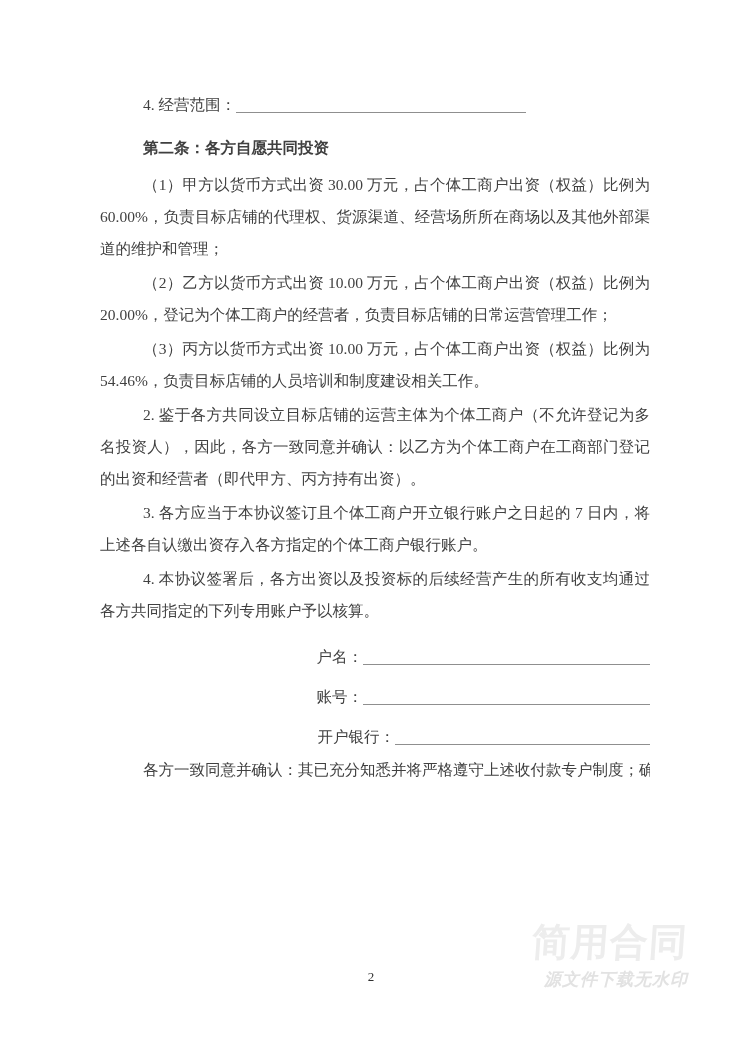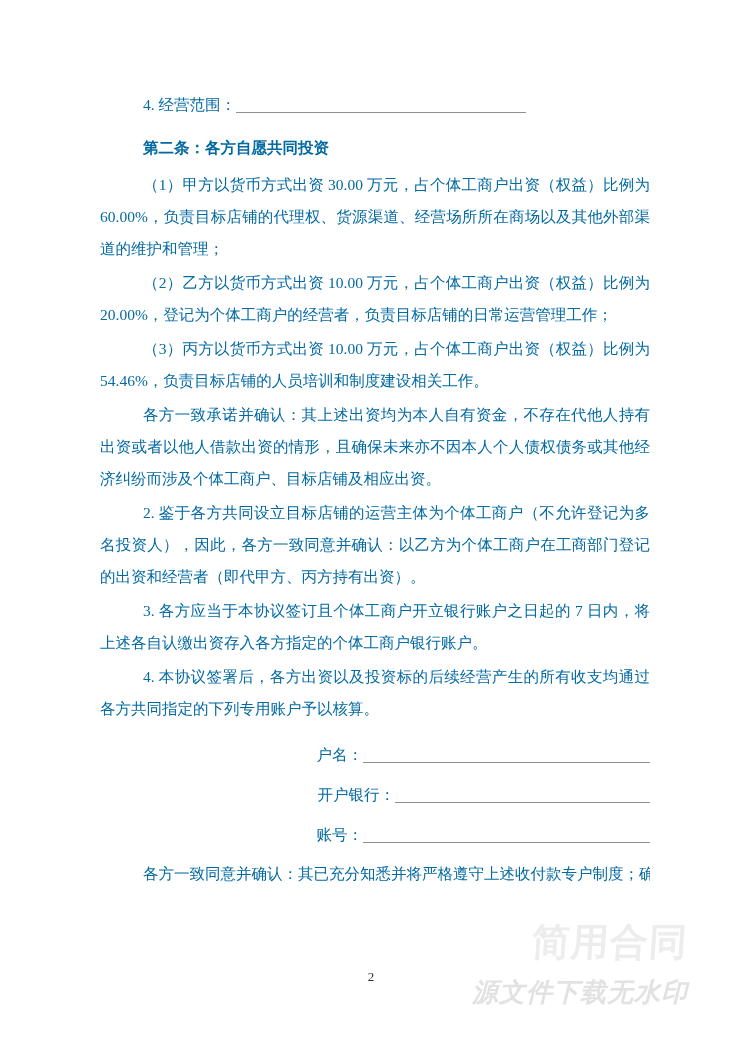--- a/index.html
+++ b/index.html
@@ -18,40 +18,39 @@
     top: 923px;
     font-size: 38px;
     line-height: 38px;
     font-weight: 900;
     letter-spacing: 1px;
     color: #ededed;
     transform: skewX(-4deg);
   }
   .wm-sub {
     top: 969px;
-    font-size: 26px;
+    font-size: 17px;
     line-height: 22px;
     font-weight: 700;
     font-style: italic;
     letter-spacing: 1px;
     color: #e2e2e2;
-    margin-top: 13px;
   }
 
   
   .doc {
     position: absolute;
     left: 100px;
     top: 0;
     width: 550px;
     padding-top: 87px;
     z-index: 1;
     font-size: 15.5px;
     line-height: 32px;
-    color: #0369a1;
+    color: #404040;
     text-align: justify;
   }
   .doc p { margin: 2px 0; text-indent: 43px; }
   .doc p.heading { font-weight: bold; margin: 11px 0 5px 0; }
   .doc p.field { margin: 8px 0; text-align: right; }
   .doc p.field-first { margin-top: 14px; }
   .doc p.field-last { margin-bottom: 0; }
   .doc p.cut { white-space: nowrap; overflow: hidden; text-align: left; font-family: Liberation Mono, monospace; }
 
   .blank {
@@ -80,23 +79,22 @@
 <div class="watermark wm-main">简用合同</div>
 
 <div class="watermark wm-sub">源文件下载无水印</div>
 
 <main class="doc">
     <p class="body"><span>4. 经营范围：</span><span class="blank" style="width: 290px;"></span></p>
     <p class="heading"><span>第二条：各方自愿共同投资</span></p>
     <p class="body"><span>（1）甲方以货币方式出资 30.00 万元，占个体工商户出资（权益）比例为 60.00%，负责目标店铺的代理权、货源渠道、经营场所所在商场以及其他外部渠道的维护和管理；</span></p>
     <p class="body"><span>（2）乙方以货币方式出资 10.00 万元，占个体工商户出资（权益）比例为 20.00%，登记为个体工商户的经营者，负责目标店铺的日常运营管理工作；</span></p>
     <p class="body"><span>（3）丙方以货币方式出资 10.00 万元，占个体工商户出资（权益）比例为 54.46%，负责目标店铺的人员培训和制度建设相关工作。</span></p>
-    <p class="body"><span>各方一致承诺并确认：其上述出资均为本人自有资金，不存在代他人持有出资或者以他人借款出资的情形，且确保未来亦不因本人个人债权债务或其他经济纠纷而涉及个体工商户、目标店铺及相应出资。</span></p>
     <p class="body"><span>2. 鉴于各方共同设立目标店铺的运营主体为个体工商户（不允许登记为多名投资人），因此，各方一致同意并确认：以乙方为个体工商户在工商部门登记的出资和经营者（即代甲方、丙方持有出资）。</span></p>
     <p class="body"><span>3. 各方应当于本协议签订且个体工商户开立银行账户之日起的 7 日内，将上述各自认缴出资存入各方指定的个体工商户银行账户。</span></p>
     <p class="body"><span>4. 本协议签署后，各方出资以及投资标的后续经营产生的所有收支均通过各方共同指定的下列专用账户予以核算。</span></p>
     <p class="field field-first"><span>户名：</span><span class="blank" style="width: 287px;"></span></p>
+    <p class="field"><span>账号：</span><span class="blank" style="width: 287px;"></span></p>
     <p class="field field-last"><span>开户银行：</span><span class="blank" style="width: 255px;"></span></p>
-    <p class="field"><span>账号：</span><span class="blank" style="width: 287px;"></span></p>
     <p class="body cut"><span>各方一致同意并确认：其已充分知悉并将严格遵守上述收付款专户制度；确</span></p>
   </main>
 
 <div class="footer">2</div>
 
 </body></html>

